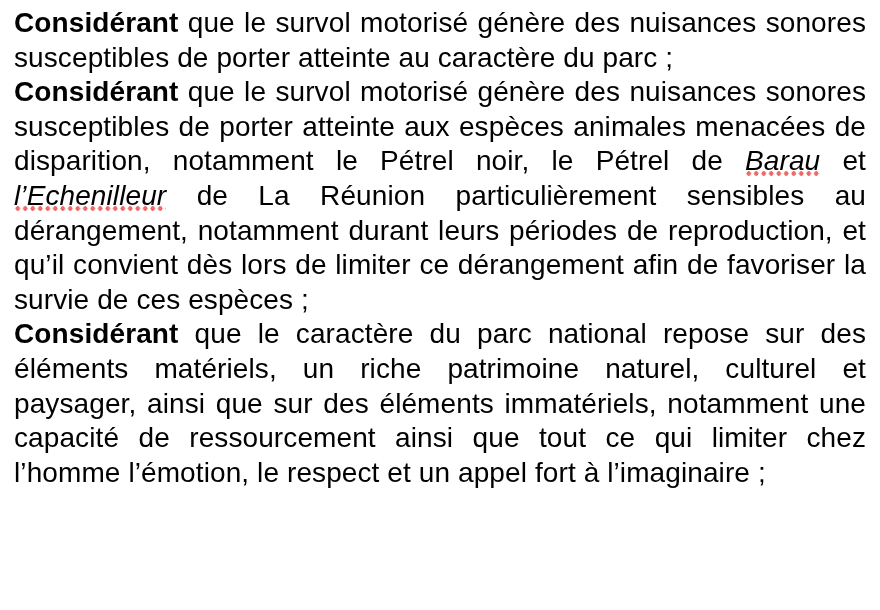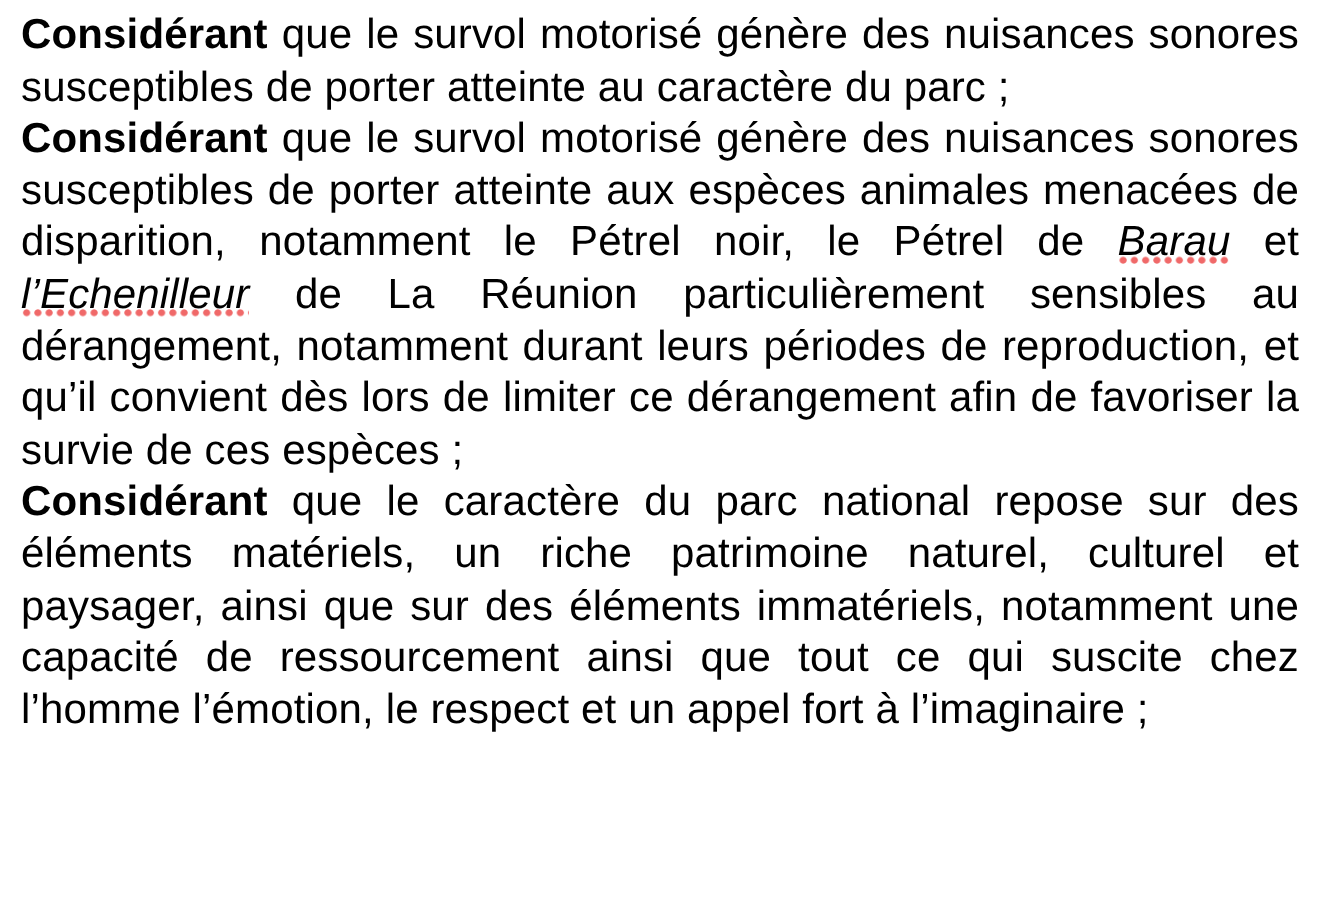--- a/index.html
+++ b/index.html
@@ -44,16 +44,16 @@
 </head>
 <body>
 
 <div class="page">
   <div class="doc-text">
 
     <p><span class="lead">Considérant</span><span> que le survol motorisé génère des nuisances sonores susceptibles de porter atteinte au caractère du parc ;</span></p>
 
     <p><span class="lead">Considérant</span><span> que le survol motorisé génère des nuisances sonores susceptibles de porter atteinte aux espèces animales menacées de disparition, notamment le Pétrel noir, le Pétrel de </span><span class="misspelled">Barau</span><span> et </span><span class="misspelled">l’Echenilleur</span><span> de La Réunion particulièrement sensibles au dérangement, notamment durant leurs périodes de reproduction, et qu’il convient dès lors de limiter ce dérangement afin de favoriser la survie de ces espèces ;</span></p>
 
-    <p><span class="lead">Considérant</span><span> que le caractère du parc national repose sur des éléments matériels, un riche patrimoine naturel, culturel et paysager, ainsi que sur des éléments immatériels, notamment une capacité de ressourcement ainsi que tout ce qui suscite chez l’homme l’émotion, le respect et un appel fort à l’imaginaire ;</span></p>
+    <p><span class="lead">Considérant</span><span> que le caractère du parc national repose sur des éléments matériels, un riche patrimoine naturel, culturel et paysager, ainsi que sur des éléments immatériels, notamment une capacité de ressourcement ainsi que tout ce qui limiter chez l’homme l’émotion, le respect et un appel fort à l’imaginaire ;</span></p>
 
   </div>
 </div>
 
 </body></html>

